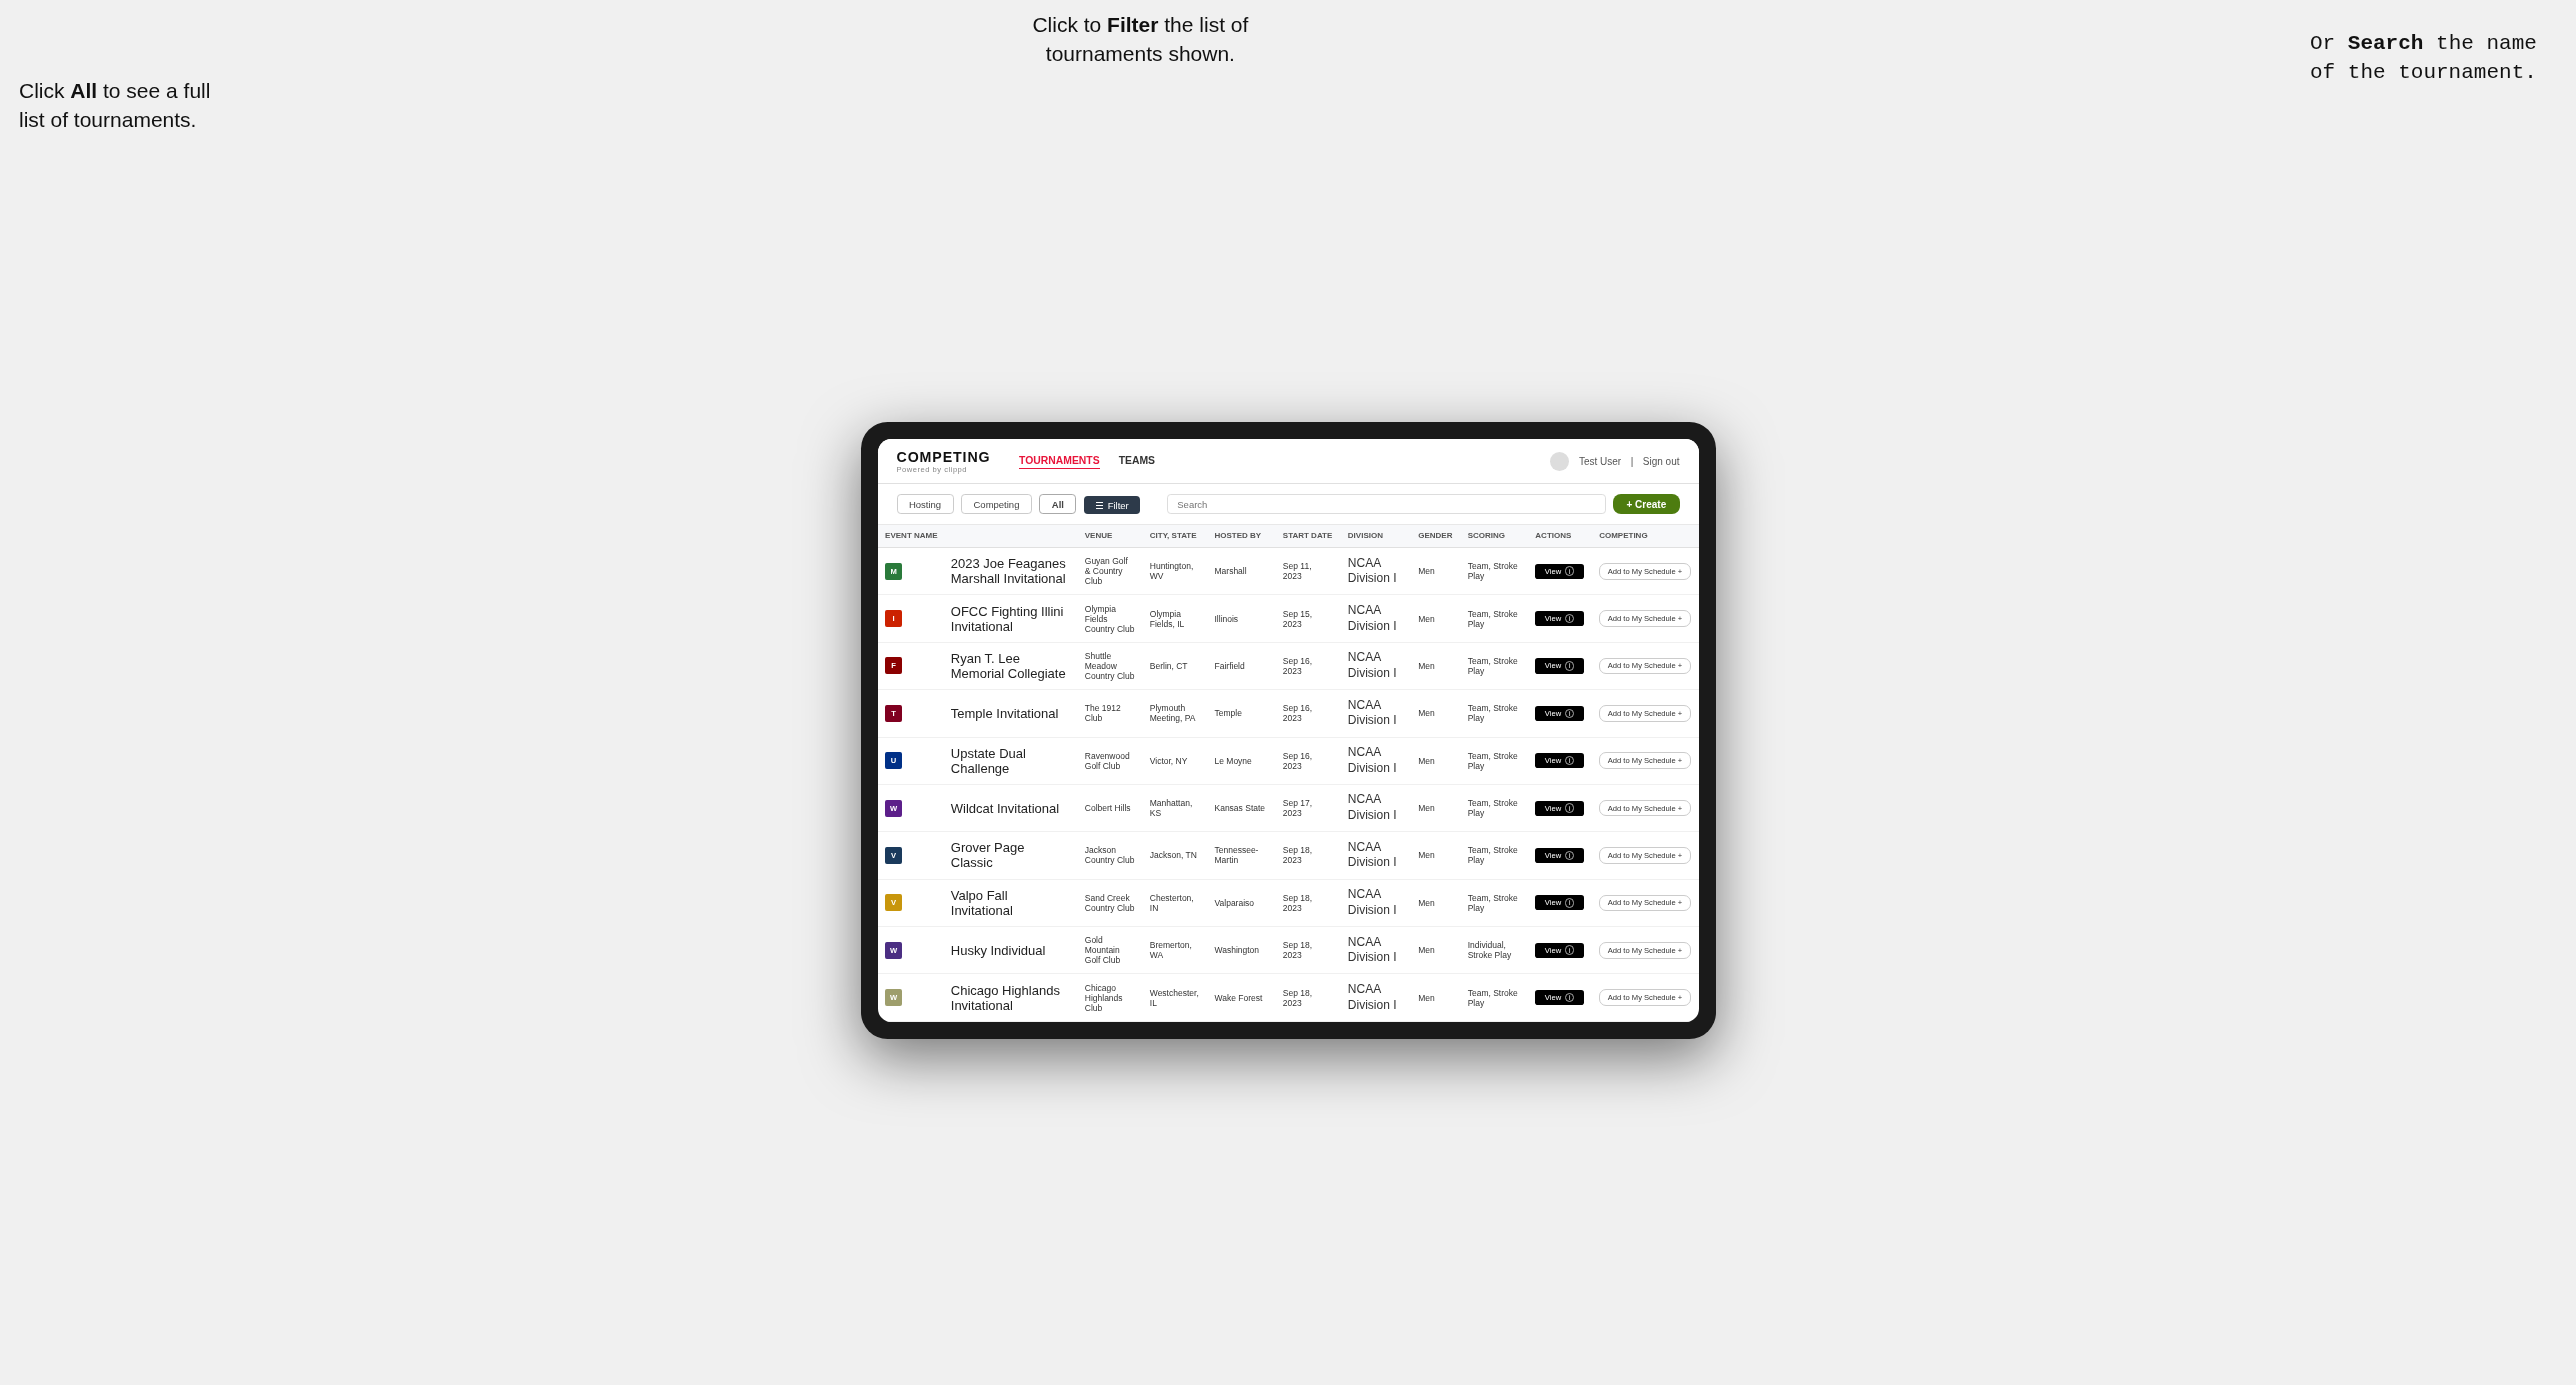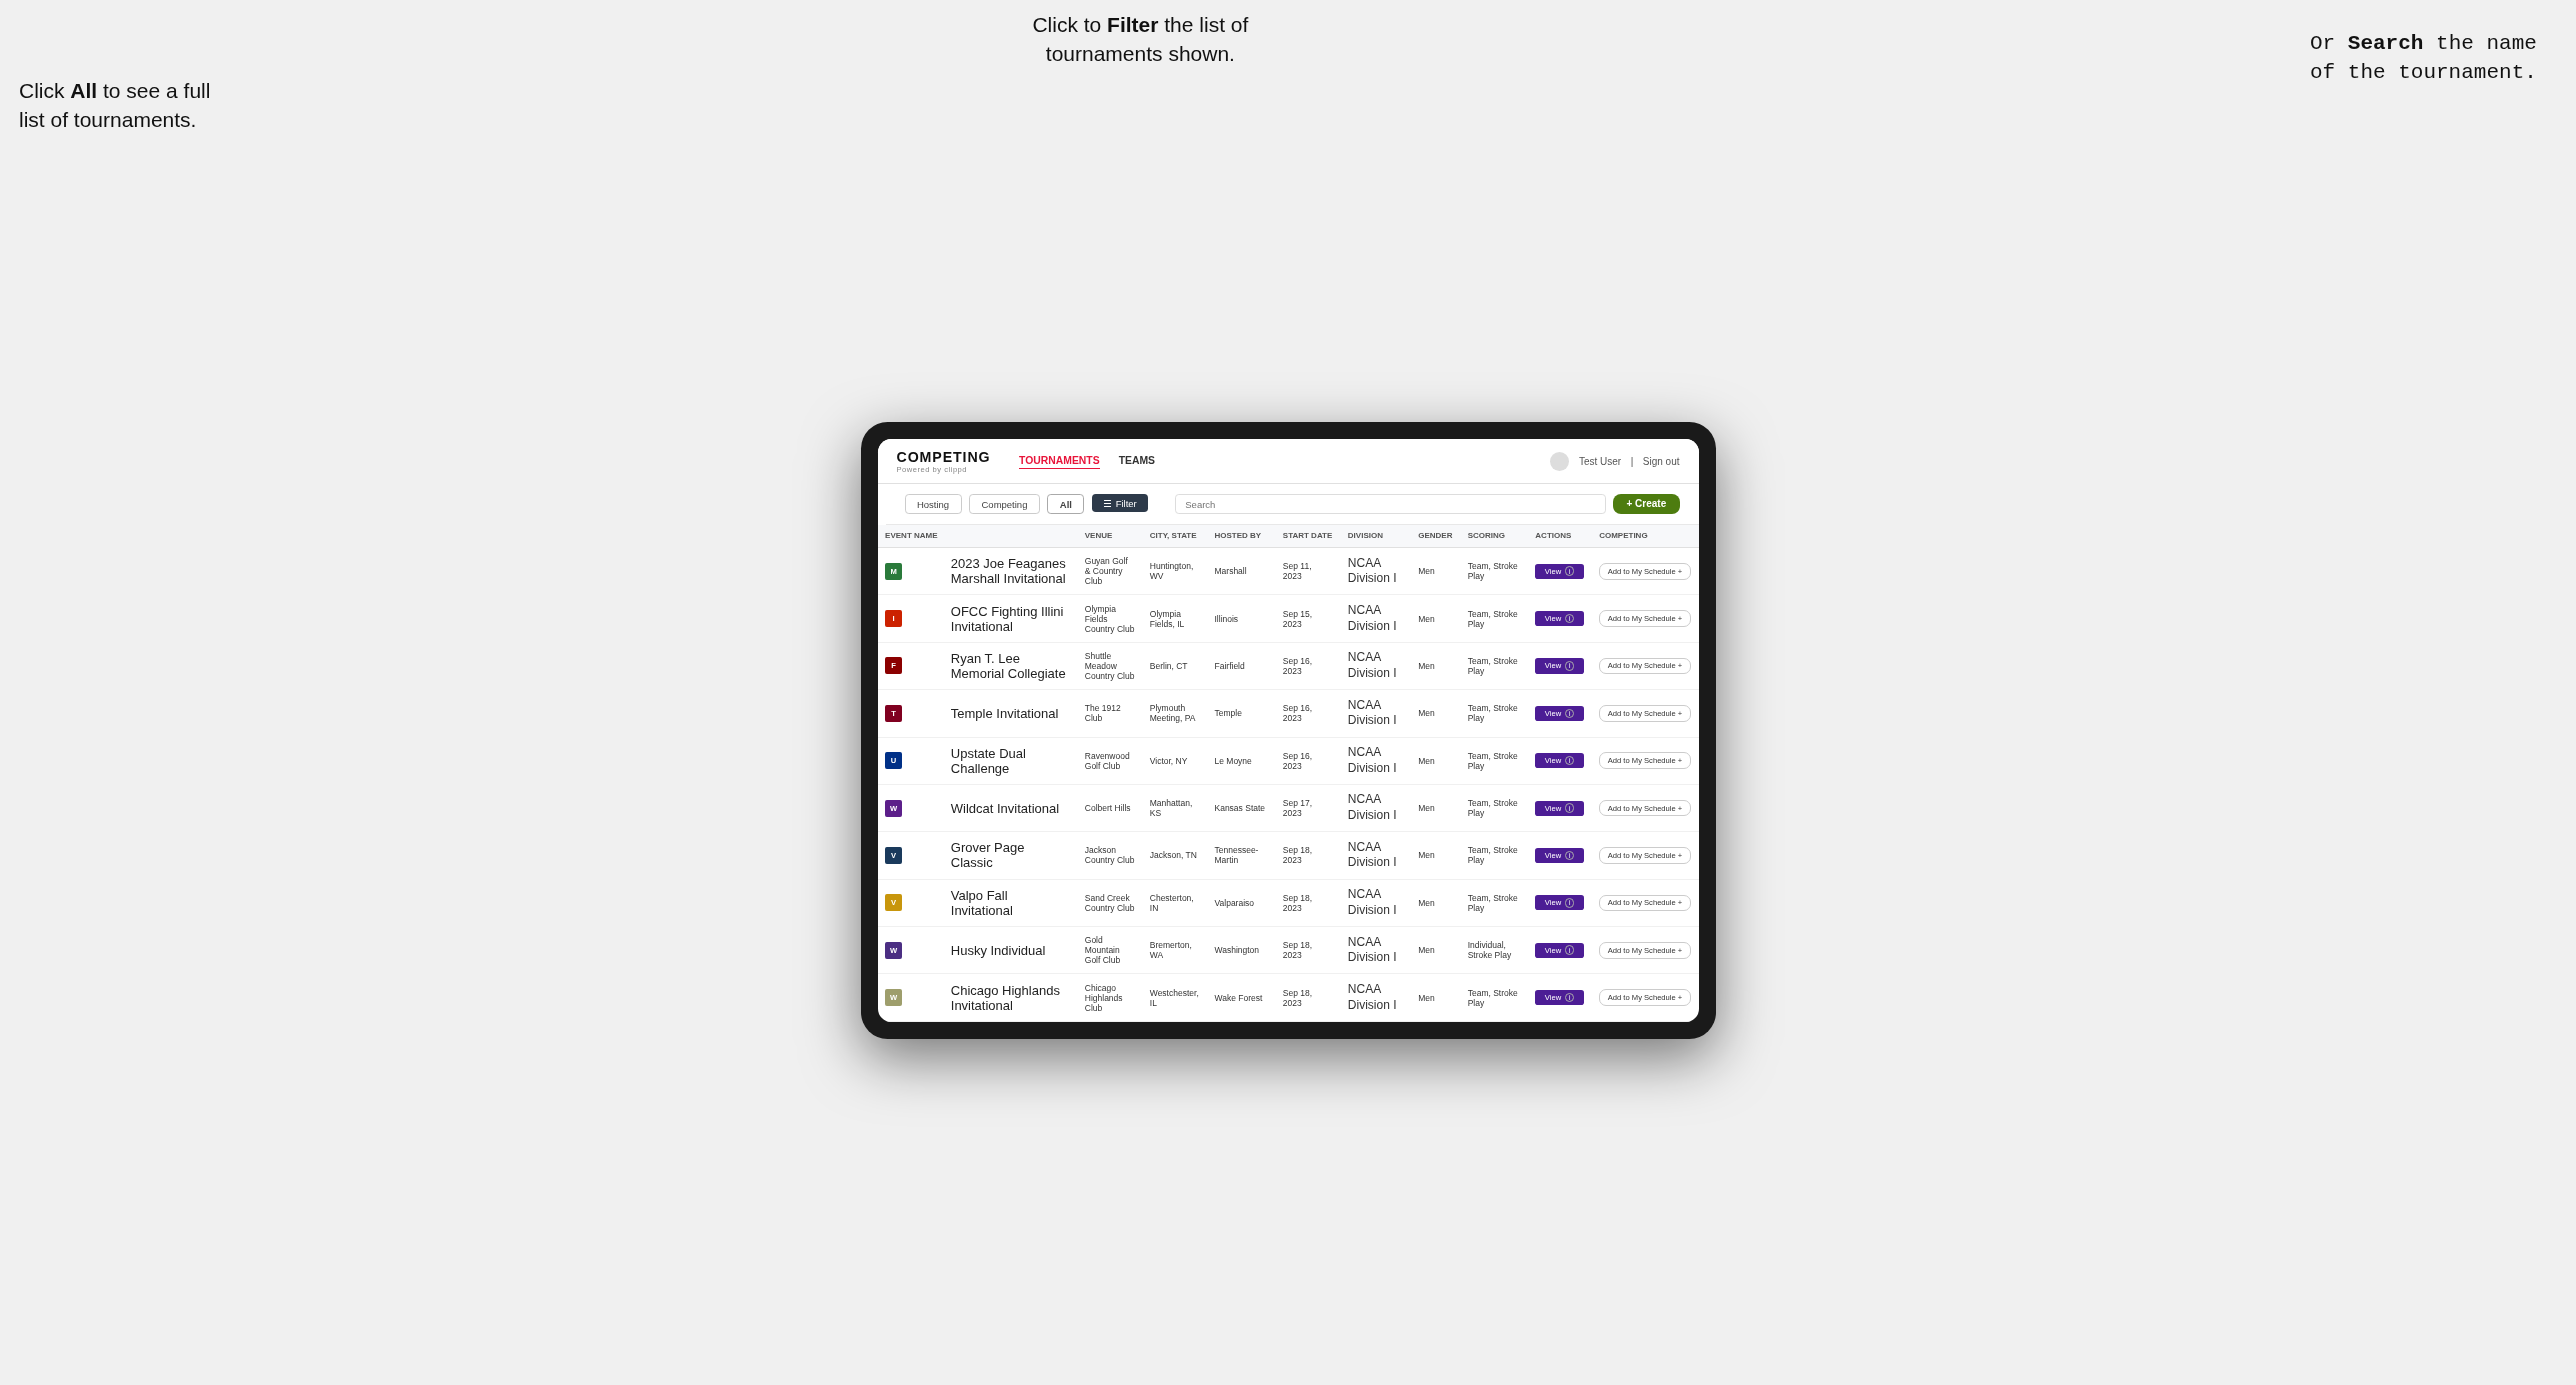--- a/index.html
+++ b/index.html
@@ -112,25 +112,24 @@
       height: 19px;
       background: #ddd;
       border-radius: 50%;
       display: inline-block;
     }
 
     
     .toolbar {
       padding: 9.5px 19px;
       display: flex;
-      align-items: flex-start;
+      align-items: flex-end;
       gap: 7.6px;
       background: #fff;
       border-bottom: 0.9px solid #e8e8e8;
-      margin-left: 8px;
     }
     .tab-btn {
       padding: 3.8px 11.4px;
       border-radius: 3.8px;
       border: 0.9px solid #ccc;
       background: #fff;
       font-size: 9.5px;
       cursor: pointer;
       color: #444;
     }
@@ -223,21 +222,21 @@
     .event-name {
       font-size: 13px;
       font-weight: 400;
       color: #222;
       margin-left: 43px;
     }
     .venue-col { max-width: 76px; }
     .city-col { max-width: 66px; }
     .view-btn {
       padding: 2.8px 9.5px;
-      background: #4c1d95;
+      background: #000000;
       color: #fff;
       border: none;
       border-radius: 2.8px;
       font-size: 7.6px;
       cursor: pointer;
       display: flex;
       align-items: center;
       gap: 3.8px;
       white-space: nowrap;
     }

